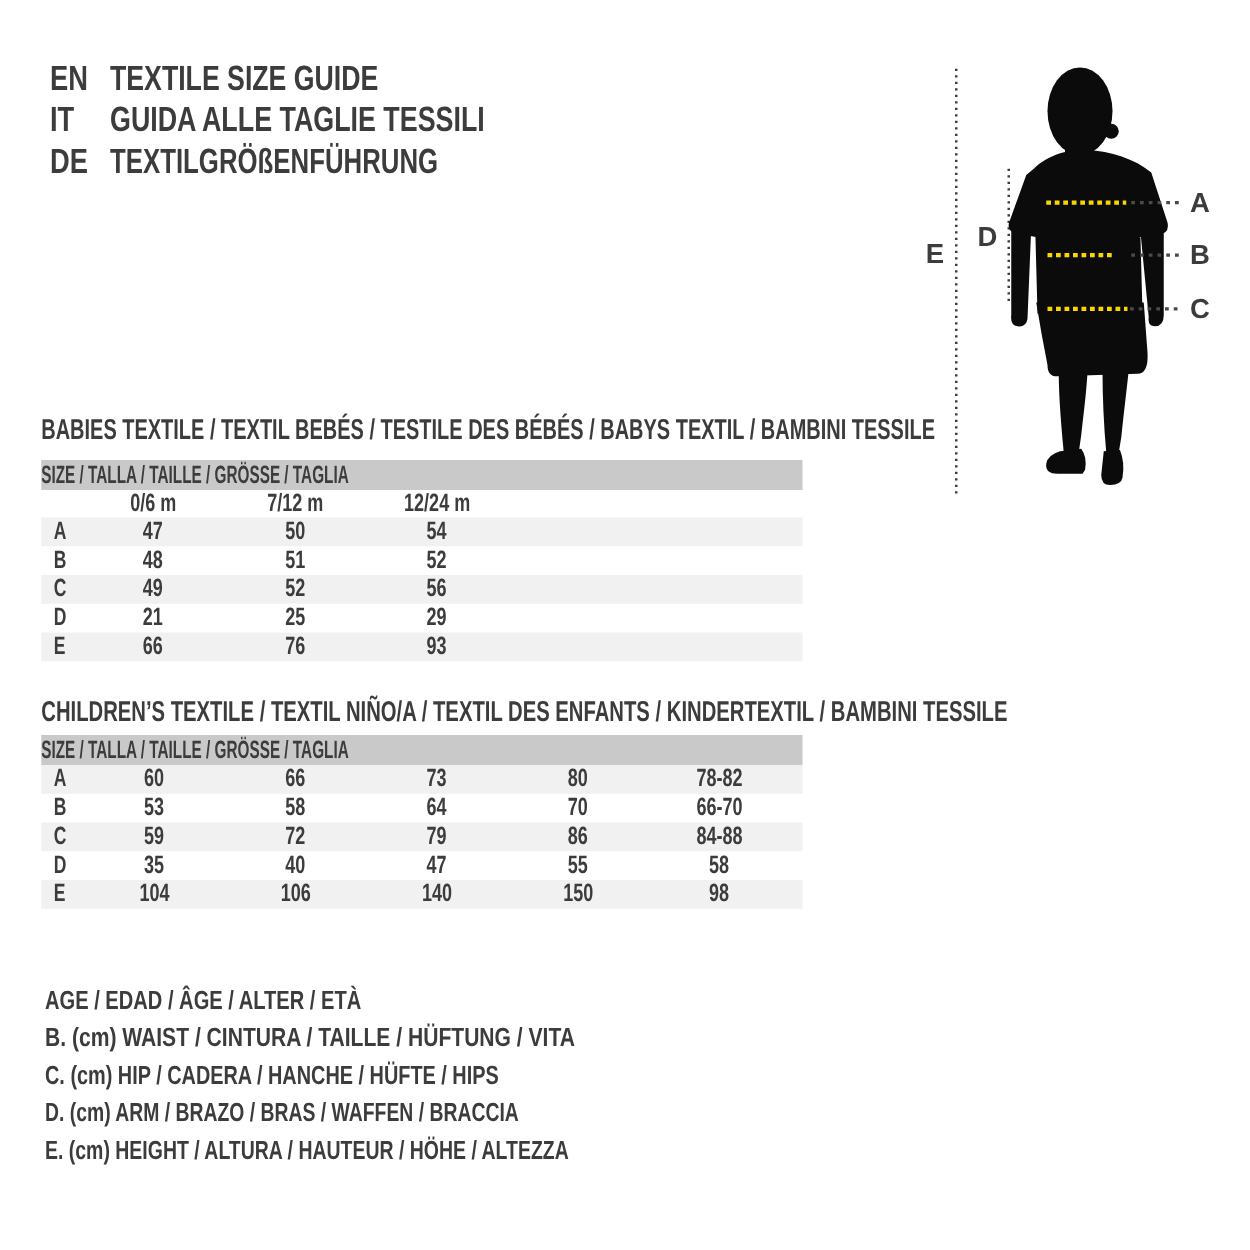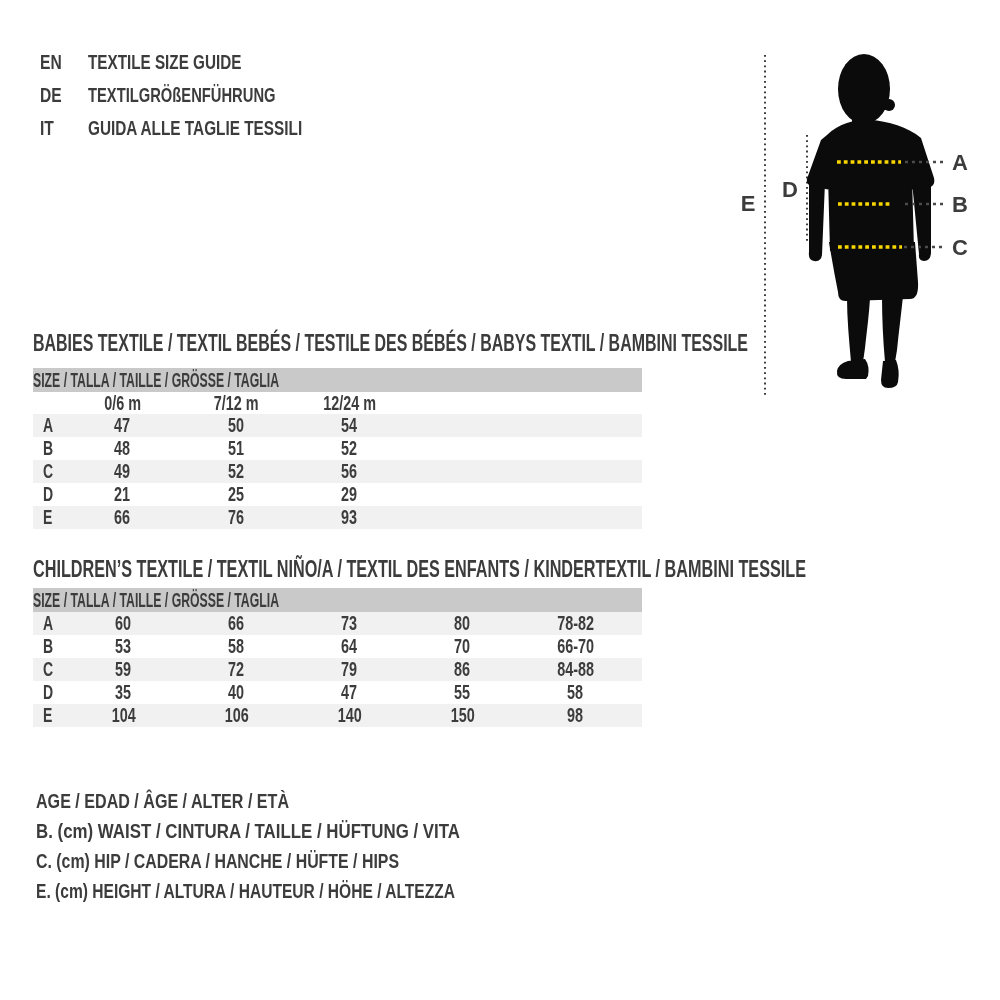--- a/index.html
+++ b/index.html
@@ -8,21 +8,21 @@
     font-family:"Liberation Sans", sans-serif;color:#3c3c3c;overflow:hidden;
     -webkit-font-smoothing:antialiased;
   }
   .abs{position:absolute;}
   
   .fit,.cx,.cxc{display:inline-block;white-space:nowrap;}
   .fit{transform-origin:0 50%;}
   .cx{transform:scaleX(0.7);transform-origin:0 50%;}
   .cxc{transform:scaleX(0.72);transform-origin:50% 50%;}
   
-  .lang-block{left:40px;top:46px;font-size:20px;font-weight:700;}
+  .lang-block{left:40px;top:46px;font-size:28px;font-weight:700;}
   .lang-row{display:flex;height:33px;line-height:33px;align-items:center;}
   .lang-code{width:48px;flex:0 0 48px;}
   .lang-code .cx{transform:scaleX(0.78);}
   
   .section-heading{left:33px;font-size:23px;font-weight:700;line-height:23px;}
   
   .table{left:33px;width:609px;font-size:20px;font-weight:700;}
   .sizebar{height:24px;line-height:24px;background:#c9c9c9;padding-left:0;font-size:20px;}
   .tr{display:grid;}
   .babies .tr{grid-template-columns:34px 111px 116px 111px 1fr;}
@@ -42,26 +42,26 @@
 </style>
 </head>
 <body>
 
 <div class="abs lang-block">
   <div class="lang-row">
     <div class="lang-code"><span class="cx">EN</span></div>
     <span class="fit" style="transform: scaleX(0.762349);">TEXTILE SIZE GUIDE</span>
   </div>
   <div class="lang-row">
+    <div class="lang-code"><span class="cx">IT</span></div>
+    <span class="fit" style="transform: scaleX(0.766914);">GUIDA ALLE TAGLIE TESSILI</span>
+  </div>
+  <div class="lang-row">
     <div class="lang-code"><span class="cx">DE</span></div>
     <span class="fit" style="transform: scaleX(0.736912);">TEXTILGRÖßENFÜHRUNG</span>
-  </div>
-  <div class="lang-row">
-    <div class="lang-code"><span class="cx">IT</span></div>
-    <span class="fit" style="transform: scaleX(0.766914);">GUIDA ALLE TAGLIE TESSILI</span>
   </div>
 </div>
 
 <div class="abs figure">
   <svg width="300" height="380" viewBox="0 0 300 380">
 
     <line x1="65" y1="25" x2="65" y2="365" stroke="#3d3d3d" stroke-width="2" stroke-dasharray="1.8 3.4"></line>
 
     <line x1="107" y1="105" x2="107" y2="213" stroke="#3d3d3d" stroke-width="2" stroke-dasharray="1.8 3.4"></line>
 
@@ -199,14 +199,15 @@
     <div class="c"><span class="cxc">150</span></div>
     <div class="c"><span class="cxc">98</span></div>
     <div class="c"></div>
   </div>
 </div>
 
 <div class="abs legend">
   <div class="legend-line"><span class="fit" style="transform: scaleX(0.766231);">AGE / EDAD / ÂGE / ALTER / ETÀ</span></div>
   <div class="legend-line"><span class="fit" style="transform: scaleX(0.802888);">B. (cm) WAIST / CINTURA / TAILLE / HÜFTUNG / VITA</span></div>
   <div class="legend-line"><span class="fit" style="transform: scaleX(0.756965);">C. (cm) HIP / CADERA / HANCHE / HÜFTE / HIPS</span></div>
+  <div class="legend-line"><span class="fit" style="transform: scaleX(0.737758);">D. (cm) ARM / BRAZO / BRAS / WAFFEN / BRACCIA</span></div>
   <div class="legend-line"><span class="fit" style="transform: scaleX(0.741531);">E. (cm) HEIGHT / ALTURA / HAUTEUR / HÖHE / ALTEZZA</span></div>
 </div>
 
 </body></html>

